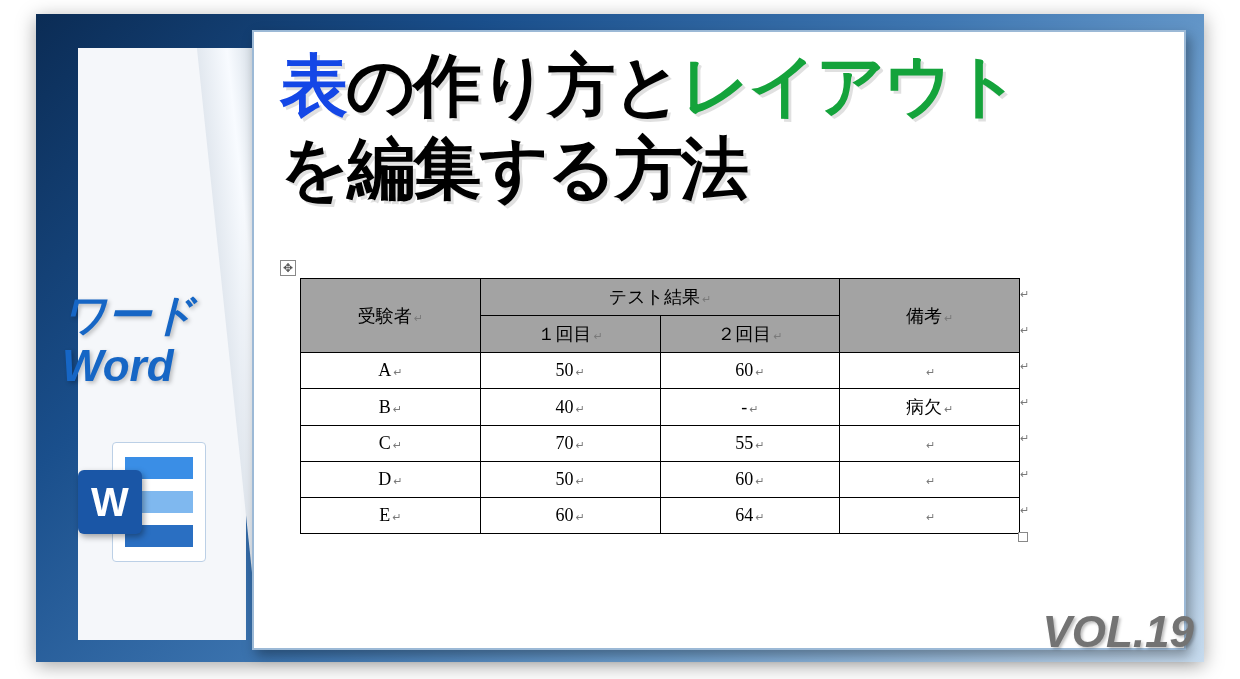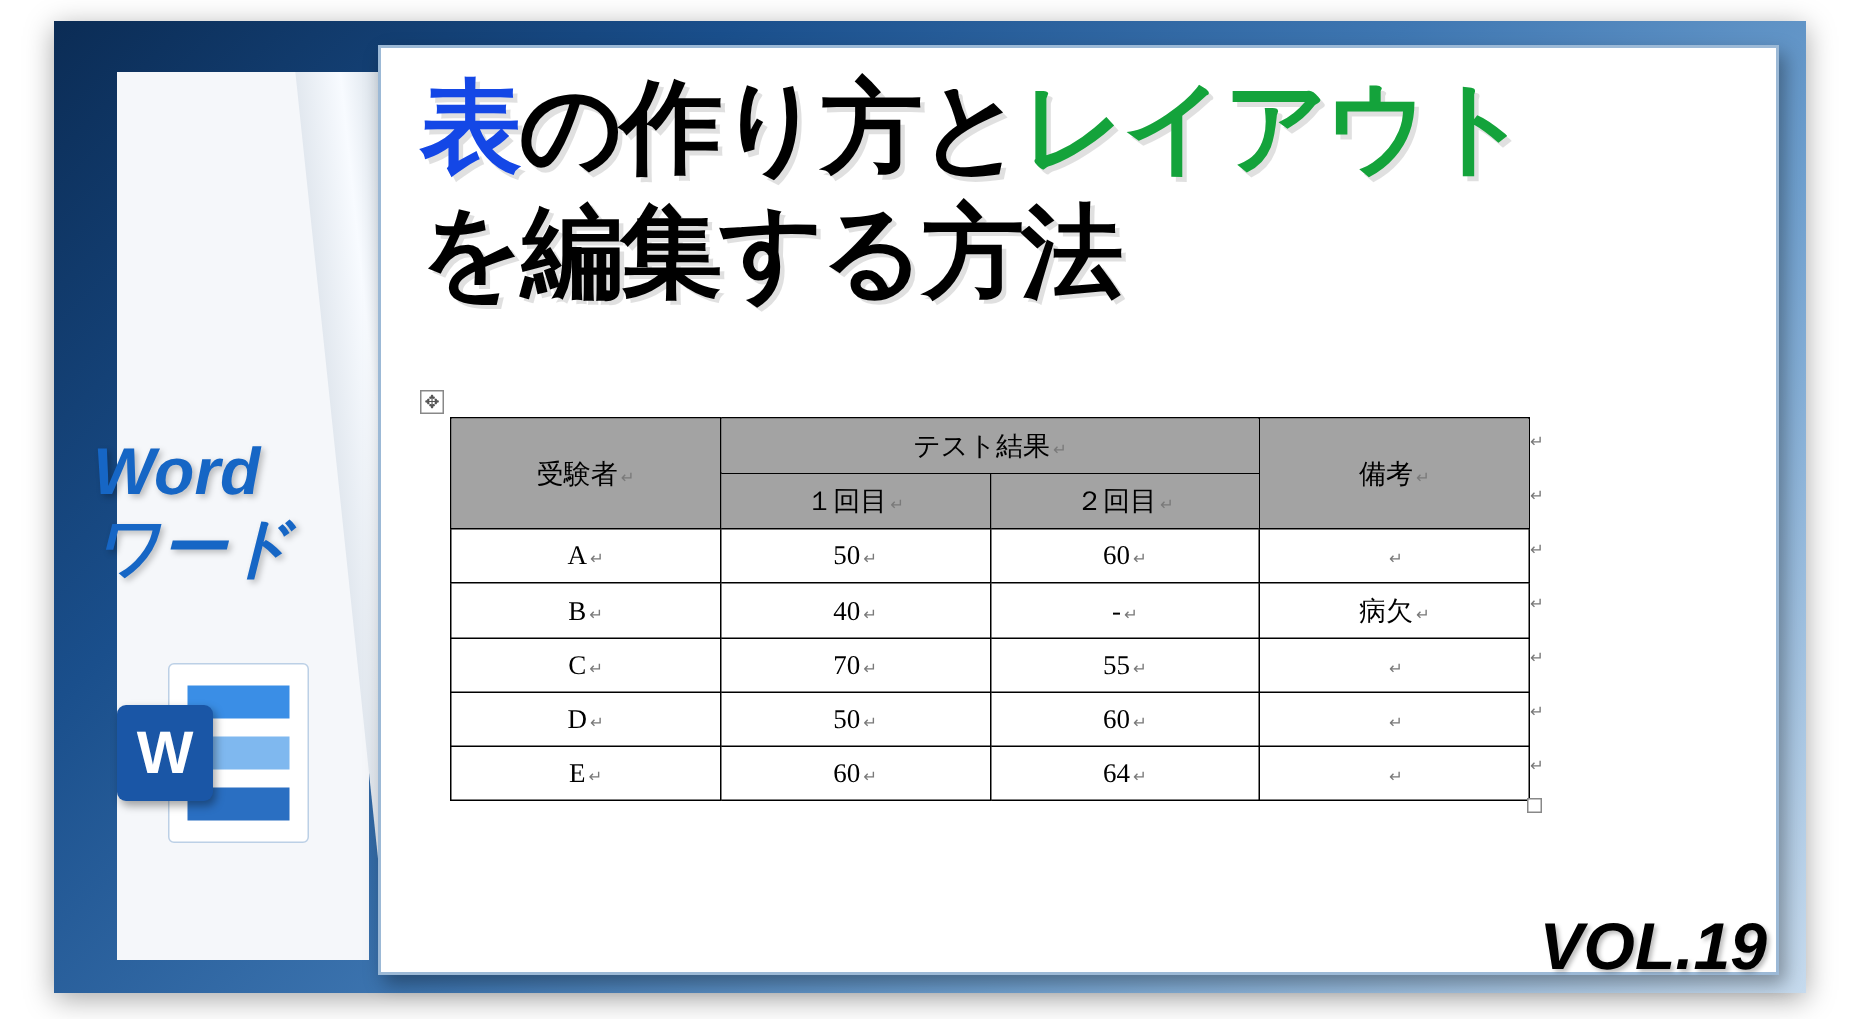--- a/index.html
+++ b/index.html
@@ -96,22 +96,22 @@
     color: #000;
   }
   .title .t-blue  { color: #1447e6; }
   .title .t-green { color: #14a33b; }
   .title .t-red   { color: #000000; }
   .title .row { white-space: nowrap; text-shadow: 3px 3px 0 rgba(0,0,0,.12); }
 
   
   .vol {
     position: absolute;
-    right: 62px; bottom: 22px;
-    color: #000000;
+    right: 46px; bottom: 22px;
+    color: #737373;
     font-style: italic;
     font-weight: 900;
     font-size: 44px;
     text-shadow: 2px 2px 3px rgba(0,0,0,.25);
   }
 
   
   .table-wrap {
     position: absolute;
     left: 300px; top: 278px;
@@ -161,22 +161,22 @@
 </head>
 <body>
 
 <div class="outer-frame"></div>
 
 <div class="doc-shape"></div>
 
 <div class="inner-white"></div>
 
 <div class="left-labels">
+  <div>ワード</div>
   <div>Word</div>
-  <div>ワード</div>
 </div>
 
 <div class="word-icon">
   <div class="page-stack">
     <div class="page-bottom"></div>
   </div>
   <div class="badge">W</div>
 </div>
 
 <div class="title">

